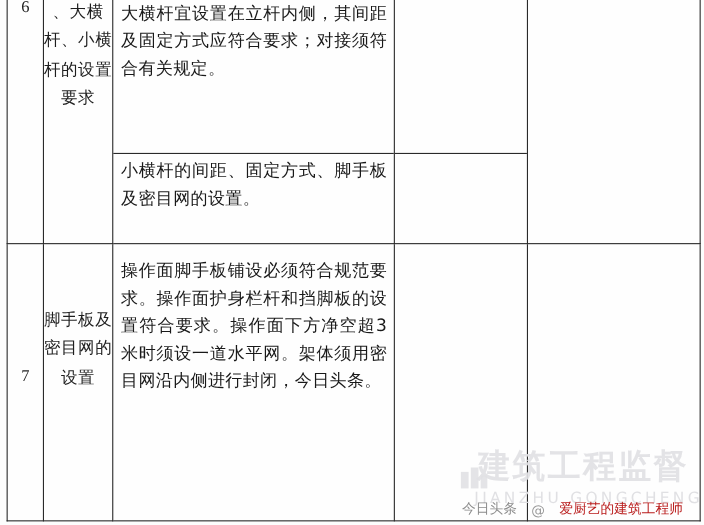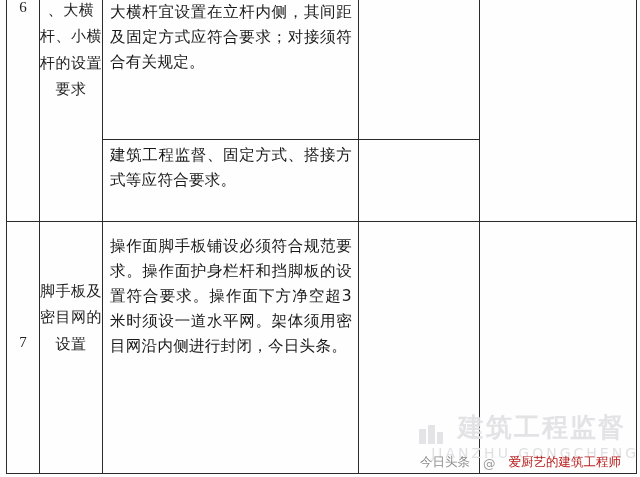--- a/index.html
+++ b/index.html
@@ -95,21 +95,21 @@
 
   
   .r6 { height: 225px; }
   .r7 { height: 252px; }
 
   
   .wm-text {
     position: absolute;
     right: 14px;
     bottom: 32px;
-    font-size: 26px;
+    font-size: 30px;
     font-weight: bold;
     color: rgba(225, 225, 228, 0.92);
     letter-spacing: 2px;
     font-family: Liberation Mono, monospace;
     pointer-events: none;
     white-space: nowrap;
     margin-top: 48px;
   }
   .wm-logo {
     position: absolute;
@@ -170,21 +170,21 @@
         <td class="col-text sub-cell">
           <table class="inner-table">
             <tbody>
               <tr>
                 <td style="height:142px;">
                   <div class="cell-text">大横杆宜设置在立杆内侧，其间距及固定方式应符合要求；对接须符合有关规定。</div>
                 </td>
               </tr>
               <tr>
                 <td style="height:81px;">
-                  <div class="cell-text">建筑工程监督、固定方式、搭接方式等应符合要求。</div>
+                  <div class="cell-text">小横杆的间距、固定方式、脚手板及密目网的设置。</div>
                 </td>
               </tr>
             </tbody>
           </table>
         </td>
         <td class="col-blank sub-cell blank-cell">
           <table class="inner-table">
             <tbody>
               <tr>
                   <td style="height:142px;"></td>

